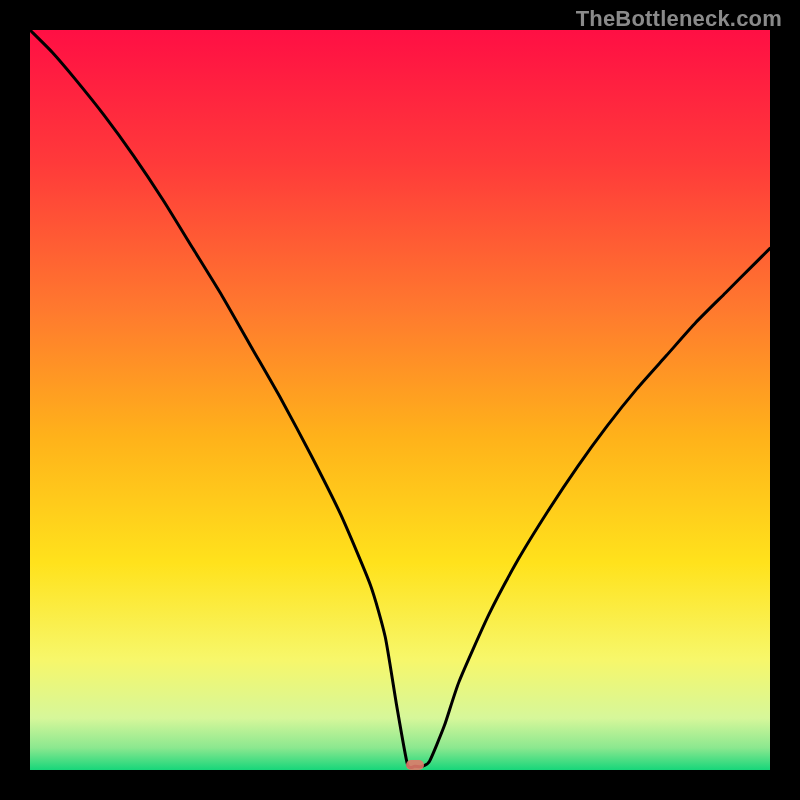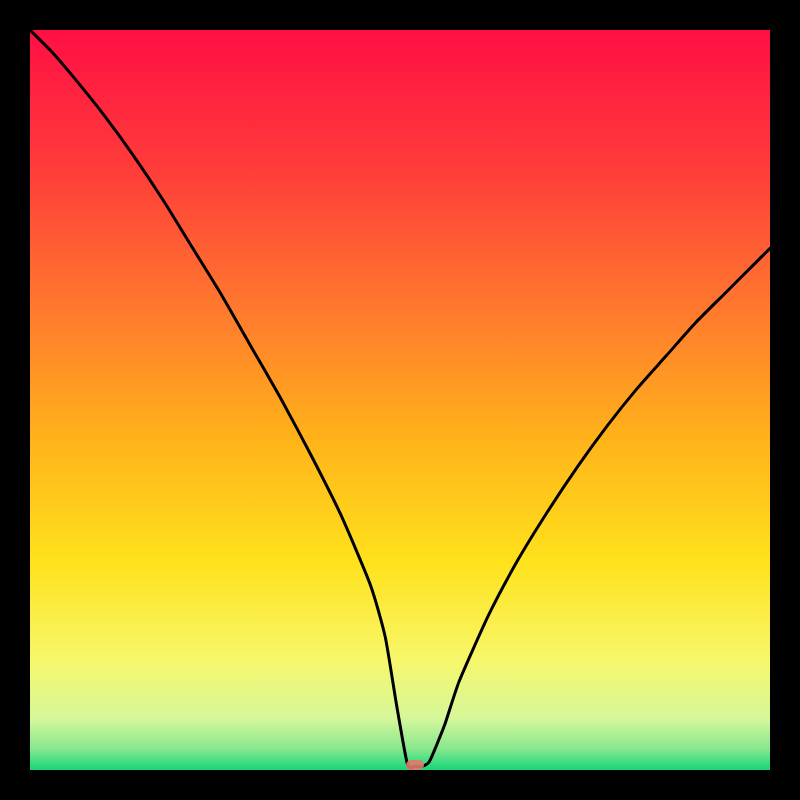--- a/index.html
+++ b/index.html
@@ -45,20 +45,21 @@
     border-radius: 5px;
     background: #e07a6a;
     opacity: 0.9;
     z-index: 5;
   }
 </style>
 </head>
 <body>
 
 <div class="container">
+  <div class="watermark">TheBottleneck.com</div>
   <div class="plot-area">
     <svg id="chart-svg" width="740" height="740" viewBox="0 0 740 740" preserveAspectRatio="none">
       <defs>
         <linearGradient id="bg-grad" x1="0" y1="0" x2="0" y2="1">
             <stop offset="0%" stop-color="#ff0f44"></stop>
             <stop offset="18%" stop-color="#ff3a3a"></stop>
             <stop offset="38%" stop-color="#ff7a2e"></stop>
             <stop offset="55%" stop-color="#ffb21a"></stop>
             <stop offset="72%" stop-color="#ffe21c"></stop>
             <stop offset="85%" stop-color="#f7f76a"></stop>

